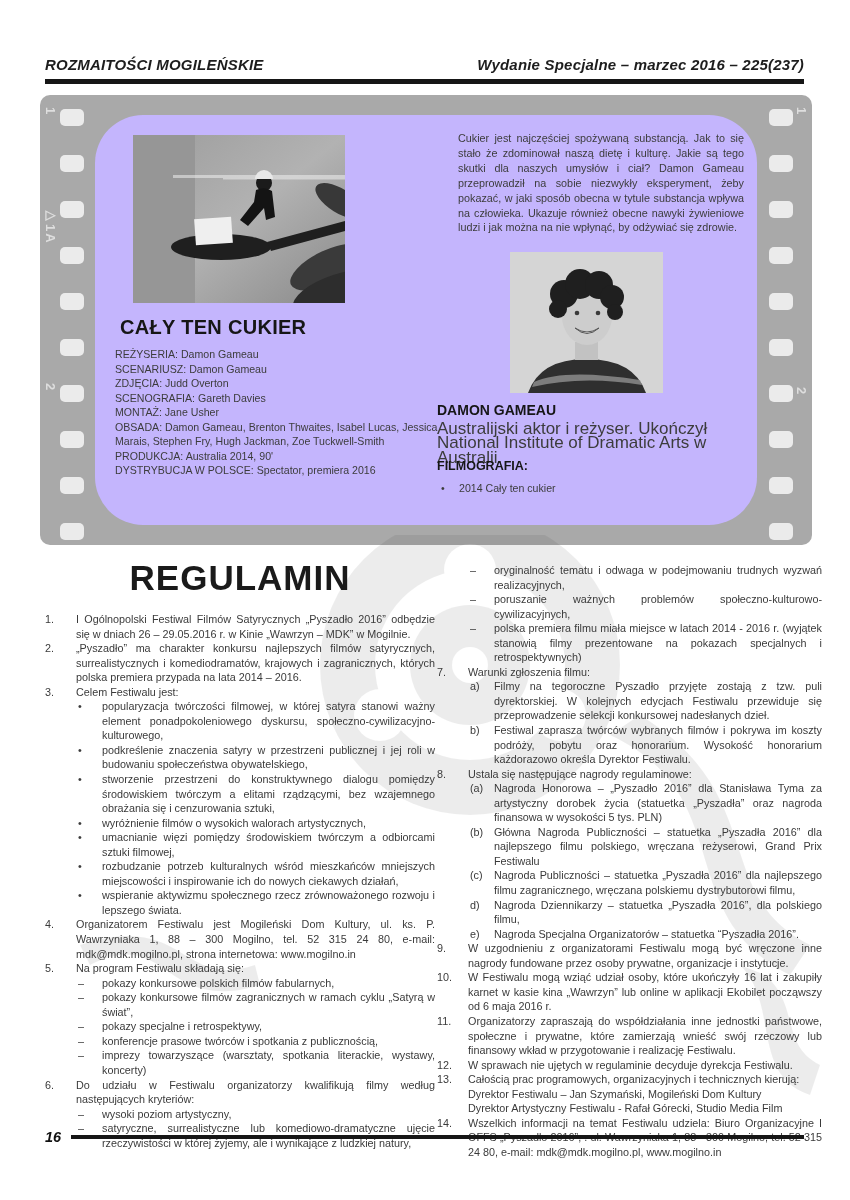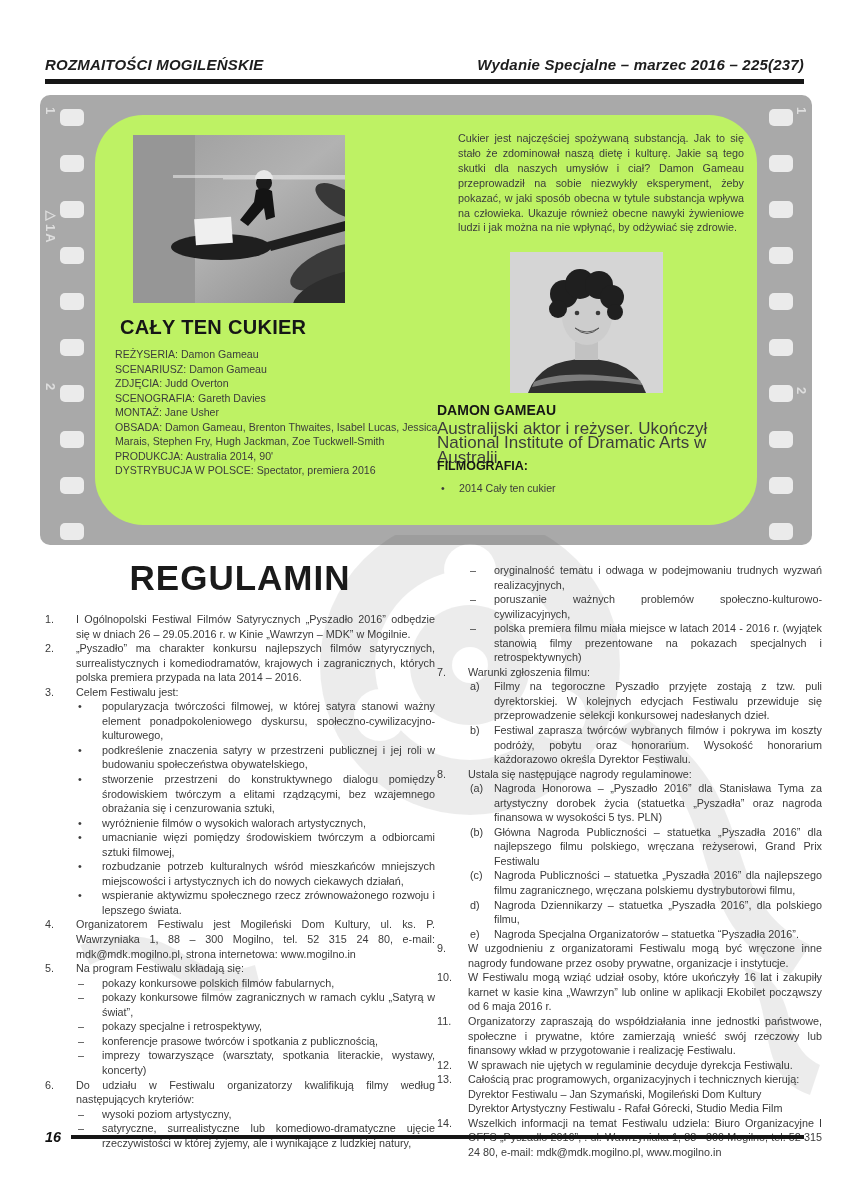--- a/index.html
+++ b/index.html
@@ -5,21 +5,21 @@
   html,body{margin:0;padding:0;background:#ffffff;}
   body{width:850px;height:1200px;font-family:"Liberation Sans",sans-serif;color:#1d1d1d;}
   .page{position:relative;width:842px;height:1200px;overflow:hidden;background:#fff;}
 
   
   .header{position:absolute;left:45px;right:38px;top:56px;display:flex;justify-content:space-between;align-items:flex-end;
           font-style:italic;font-weight:bold;font-size:15px;letter-spacing:.2px;padding-bottom:6px;border-bottom:5px solid #161616;}
 
   
   .strip{position:absolute;left:40px;top:95px;width:772px;height:450px;background:#a9a9a9;border-radius:10px;}
-  .strip-inner{position:absolute;left:55px;top:20px;width:662px;height:410px;background:#bef264;border-radius:48px;}
+  .strip-inner{position:absolute;left:55px;top:20px;width:662px;height:410px;background:#c4b5fd;border-radius:48px;}
   .hole{position:absolute;width:24px;height:17px;background:#ebebeb;border-radius:5px;}
   .mark{position:absolute;color:#dedede;font-weight:bold;font-size:13px;writing-mode:vertical-rl;letter-spacing:2px;}
   .mark.l1{left:3px;top:12px}.mark.l2{left:3px;top:112px}.mark.l3{left:3px;top:288px}
   .mark.r1{right:3px;top:12px}.mark.r2{right:3px;top:292px}
 
   .photo{position:absolute;left:38px;top:20px;width:212px;height:168px;overflow:hidden;}
   .syn{position:absolute;left:363px;top:16px;width:286px;font-size:10.8px;line-height:14.9px;color:#3c3c3c;text-align:justify;}
   .film-title{position:absolute;left:25px;top:201px;font-size:20px;font-weight:bold;letter-spacing:.3px;color:#161616;}
   .credits{position:absolute;left:20px;top:232px;width:334px;font-size:10.6px;line-height:14.5px;color:#3c3c3c;}
   .portrait{position:absolute;left:415px;top:137px;width:153px;height:141px;overflow:hidden;}
@@ -214,21 +214,21 @@
           <div class="sub">
             <span class="marker">•</span>
             <div class="stxt">wyróżnienie filmów o wysokich walorach artystycznych,</div>
           </div>
           <div class="sub">
             <span class="marker">•</span>
             <div class="stxt">umacnianie więzi pomiędzy środowiskiem twórczym a odbiorcami sztuki filmowej,</div>
           </div>
           <div class="sub">
             <span class="marker">•</span>
-            <div class="stxt">rozbudzanie potrzeb kulturalnych wśród mieszkańców mniejszych miejscowości i artystycznych ich do nowych ciekawych działań,</div>
+            <div class="stxt">rozbudzanie potrzeb kulturalnych wśród mieszkańców mniejszych miejscowości i inspirowanie ich do nowych ciekawych działań,</div>
           </div>
           <div class="sub">
             <span class="marker">•</span>
             <div class="stxt">wspieranie aktywizmu społecznego rzecz zrównoważonego rozwoju i lepszego świata.</div>
           </div>
         </div>
       </div>
       <div class="rule">
         <span class="num">4.</span>
         <div class="body">

